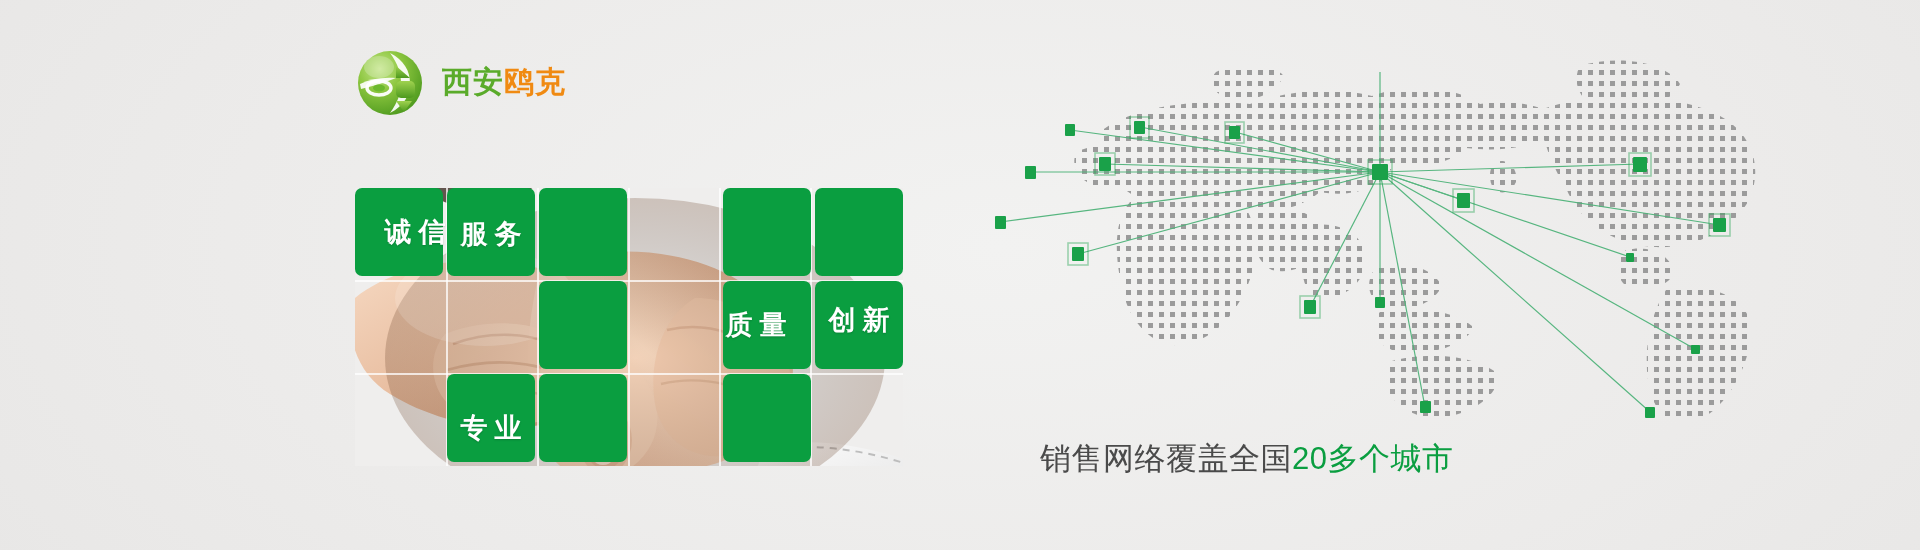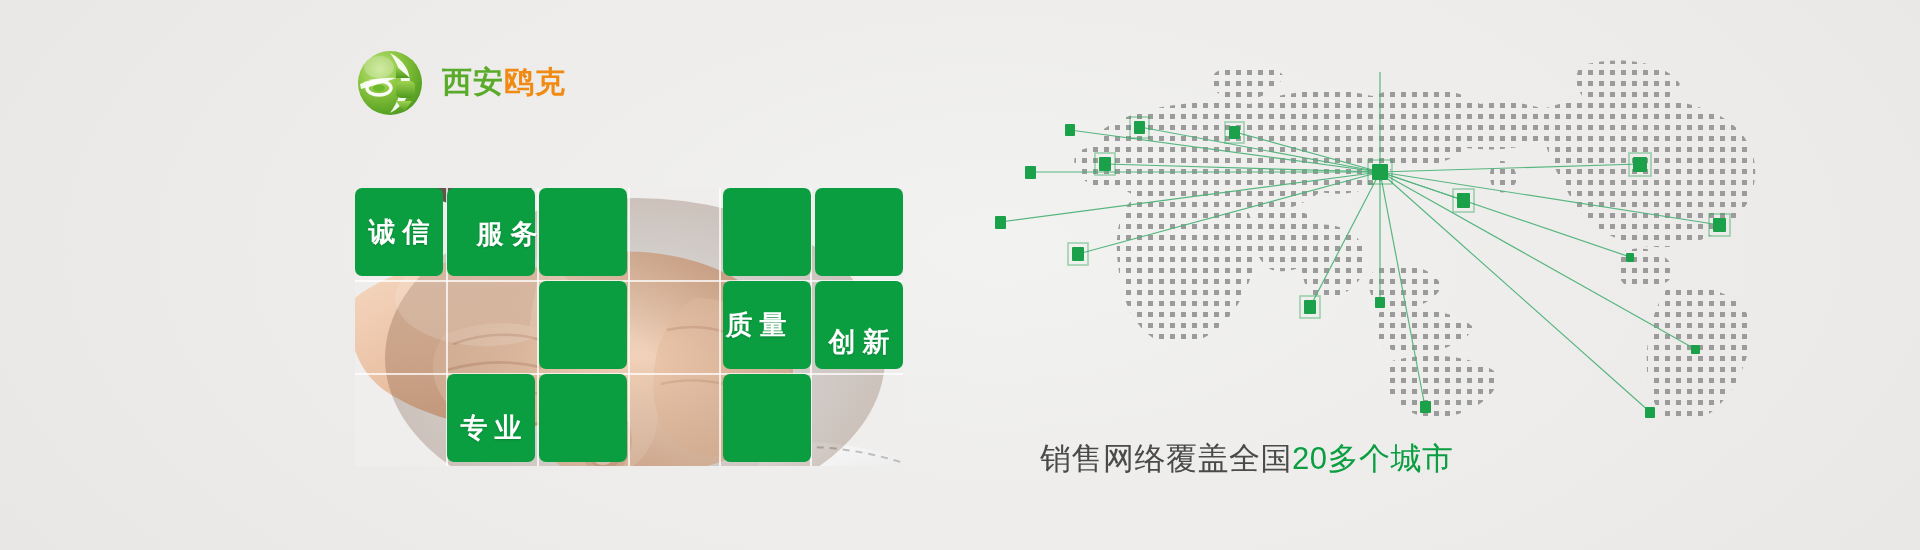--- a/index.html
+++ b/index.html
@@ -162,24 +162,24 @@
     <div class="tile" style="left:460px;top:0;width:88px;height:88px;"></div>
 
     <div class="tile" style="left:184px;top:93px;width:88px;height:88px;"></div>
     <div class="tile" style="left:368px;top:93px;width:88px;height:88px;"></div>
     <div class="tile" style="left:460px;top:93px;width:88px;height:88px;"></div>
 
     <div class="tile" style="left:92px;top:186px;width:88px;height:88px;"></div>
     <div class="tile" style="left:184px;top:186px;width:88px;height:88px;"></div>
     <div class="tile" style="left:368px;top:186px;width:88px;height:88px;"></div>
 
-    <div class="tile-label" style="left:0;top:0;width:88px;height:88px;">诚信</div>
-    <div class="tile-label" style="left:92px;top:0;width:88px;height:92px;margin-left:16px;">服务</div>
+    <div class="tile-label" style="left:16px;top:0;width:88px;height:88px;">诚信</div>
+    <div class="tile-label" style="left:92px;top:0;width:88px;height:92px;">服务</div>
     <div class="tile-label" style="left:368px;top:93px;width:66px;height:88px;">质量</div>
-    <div class="tile-label" style="left:460px;top:110px;width:88px;height:88px;">创新</div>
+    <div class="tile-label" style="left:460px;top:88px;width:88px;height:88px;">创新</div>
     <div class="tile-label" style="left:92px;top:186px;width:88px;height:108px;border-radius:21px;">专业</div>
   </div>
 
   <div id="worldmap">
     <svg width="1040" height="420" viewBox="0 0 840 420">
       <defs>
         <pattern id="dots" width="11" height="11" patternUnits="userSpaceOnUse">
           <rect x="3" y="3" width="5" height="5" fill="#9b9b9b"></rect>
         </pattern>
         <mask id="landmask">

